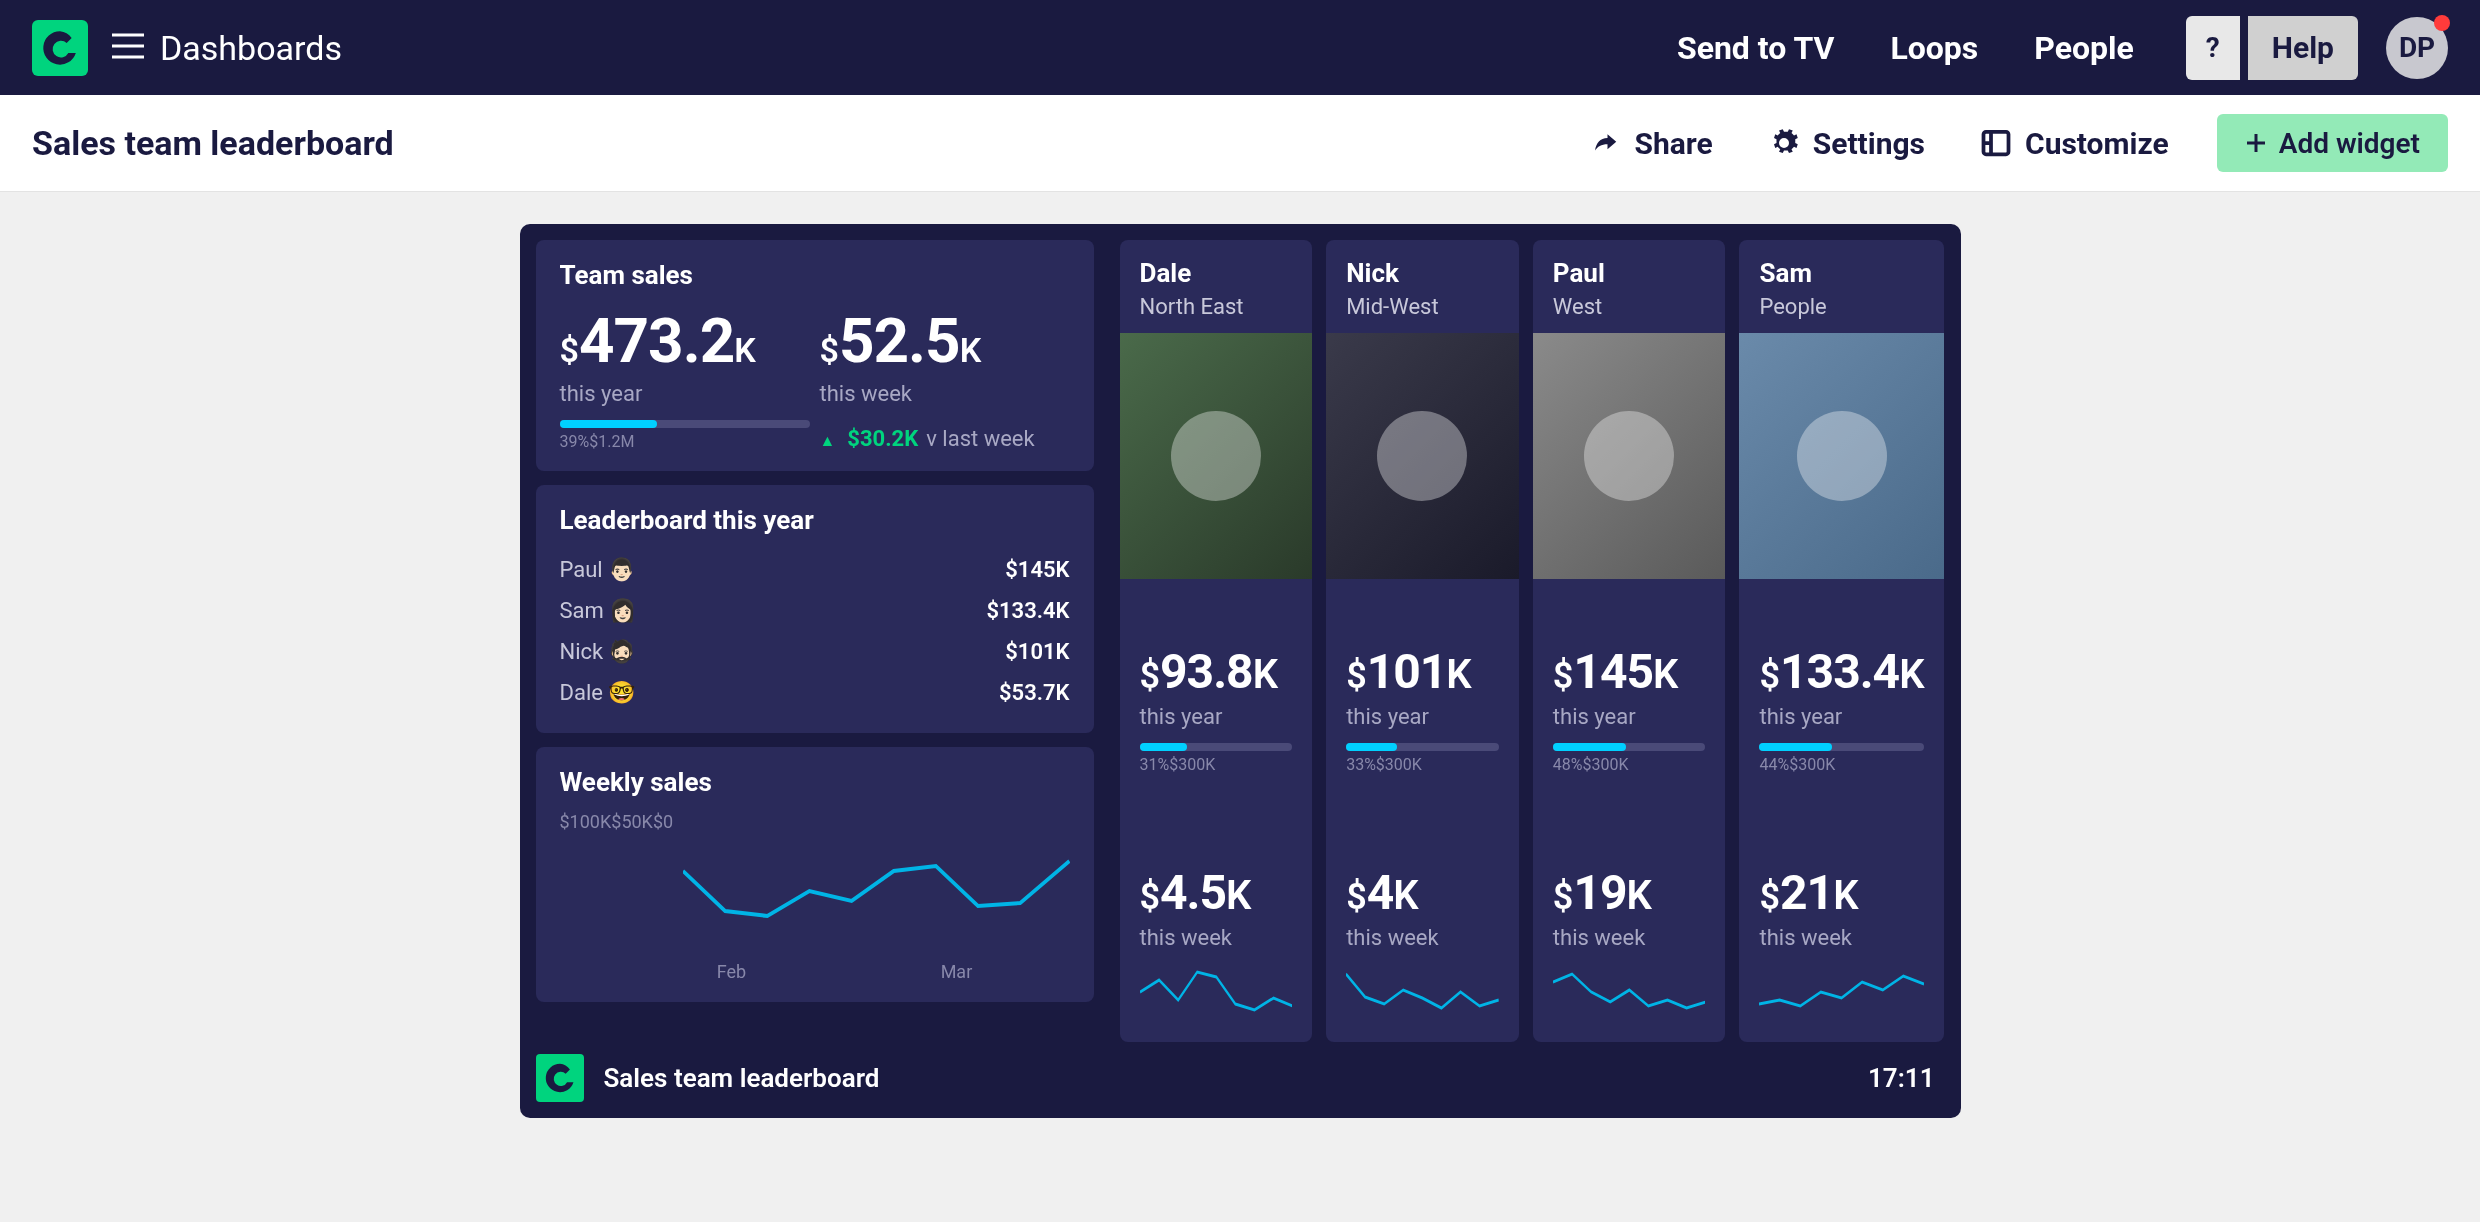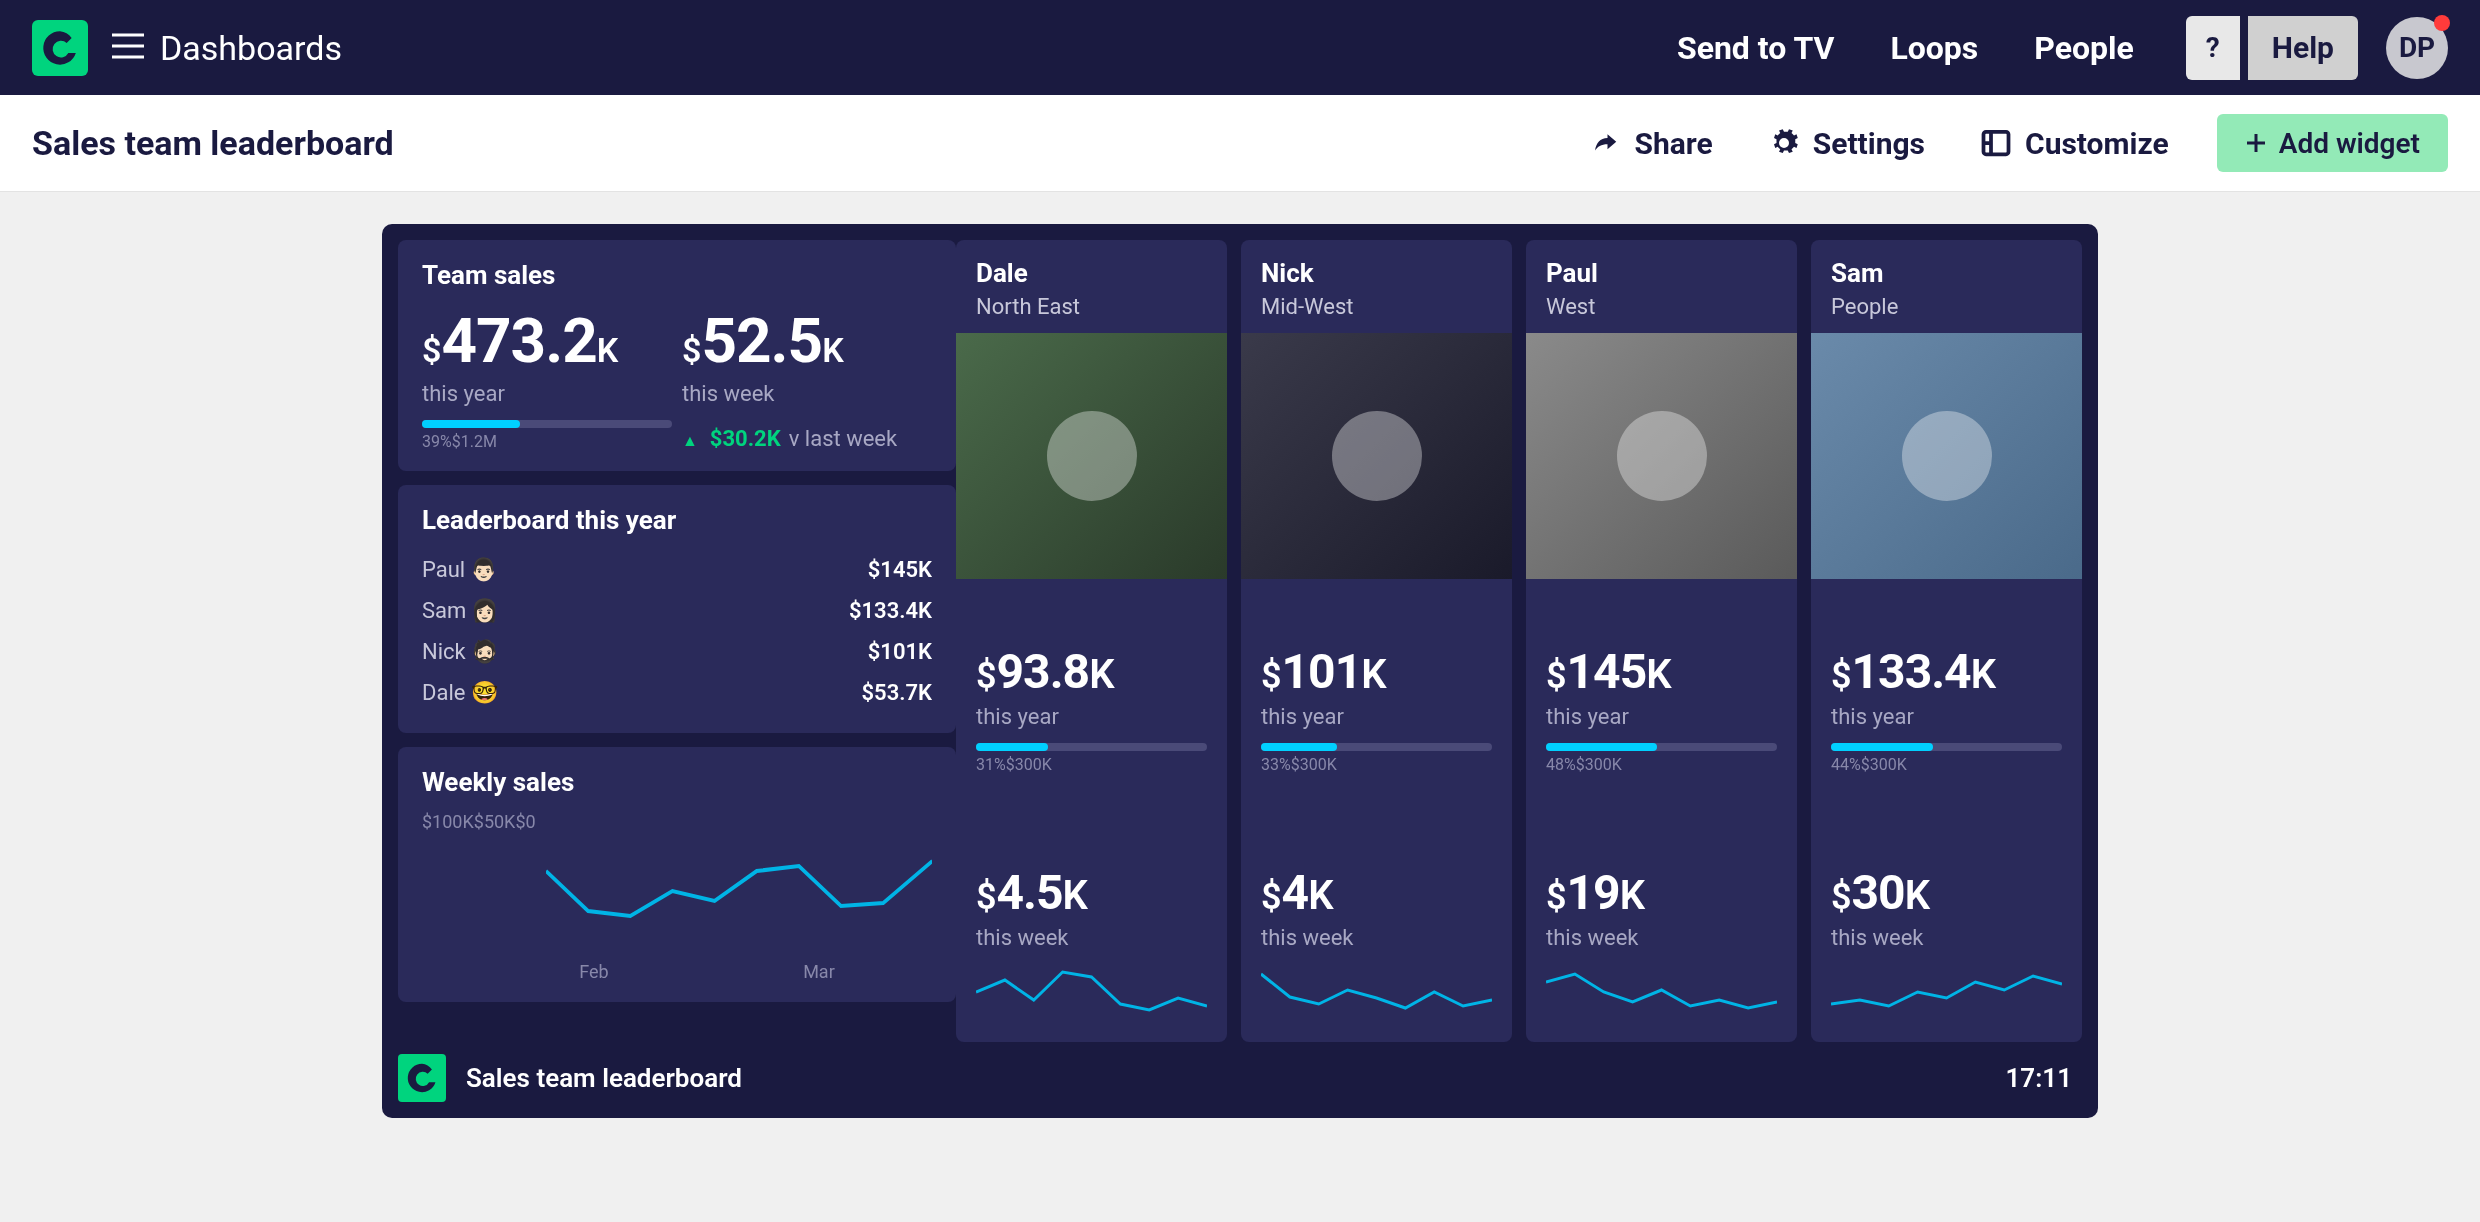--- a/index.html
+++ b/index.html
@@ -16,21 +16,21 @@
 .help-btn.help-txt{width:auto;padding:0 24px;border-radius:0 6px 6px 0;background:#d0d0d0;font-size:30px}
 .avatar-badge{position:relative;width:62px;height:62px;border-radius:50%;background:#c8c8cf;color:#1a1a40;display:flex;align-items:center;justify-content:center;font-size:28px;font-weight:700;margin-left:28px}
 .avatar-dot{position:absolute;top:-2px;right:-2px;width:16px;height:16px;border-radius:50%;background:#ff3b3b}
 .subbar{background:#fff;height:97px;display:flex;align-items:center;padding:0 32px;border-bottom:1px solid #e3e3e3}
 .subbar-title{font-size:34px;font-weight:700;color:#1a1a40}
 .subbar-spacer{flex:1}
 .subbar-action{display:flex;align-items:center;gap:14px;font-size:30px;font-weight:700;color:#1a1a40;margin:0 28px;cursor:pointer}
 .subbar-action svg{width:30px;height:30px}
 .add-widget{background:#93eab7;color:#1a1a40;height:58px;padding:0 28px;border-radius:6px;display:flex;align-items:center;gap:12px;font-size:28px;font-weight:600;cursor:pointer;margin-left:20px}
 .canvas{padding:32px 0;display:flex;justify-content:center}
-.dashboard{background:#1a1a40;width:1716px;padding:16px;border-radius:10px;display:flex;gap:0}
+.dashboard{background:#1a1a40;width:1441px;padding:16px;border-radius:10px;display:flex;gap:26px}
 .leftcol{width:558px;display:flex;flex-direction:column;gap:14px}
 .card{background:#2a2a5a;border-radius:8px;padding:20px 24px;color:#d8d8e6}
 .card-title{font-size:26px;font-weight:700;color:#fff;margin-bottom:14px}
 .tsales{display:flex;gap:10px}
 .bignum{display:flex;align-items:baseline;color:#fff}
 .bignum .dollar{font-size:34px;font-weight:600}
 .bignum .val{font-size:62px;font-weight:700;letter-spacing:-1px}
 .bignum .suf{font-size:34px;font-weight:600}
 .person-card .bignum .dollar{font-size:36px}
 .person-card .bignum .val{font-size:48px}
@@ -315,21 +315,21 @@
     <div class="progressbar">
             <div class="fill" style="width:44%"></div>
           </div>
     <div class="proglabels">
             <span>44%</span>
             <span>$300K</span>
           </div>
     <div class="mt-auto"></div>
     <div class="bignum" style="margin-top:90px">
             <span class="dollar">$</span>
-            <span class="val">30</span>
+            <span class="val">21</span>
             <span class="suf">K</span>
           </div>
     <div class="sublabel">this week</div>
     <svg class="sparkline" viewBox="0 0 240 60" preserveAspectRatio="none">
             <polyline points="0,42 30,38 60,44 90,30 120,36 150,20 180,28 210,14 240,22"></polyline>
           </svg>
   </div>
       </div>
 
     <div class="footer-row">

